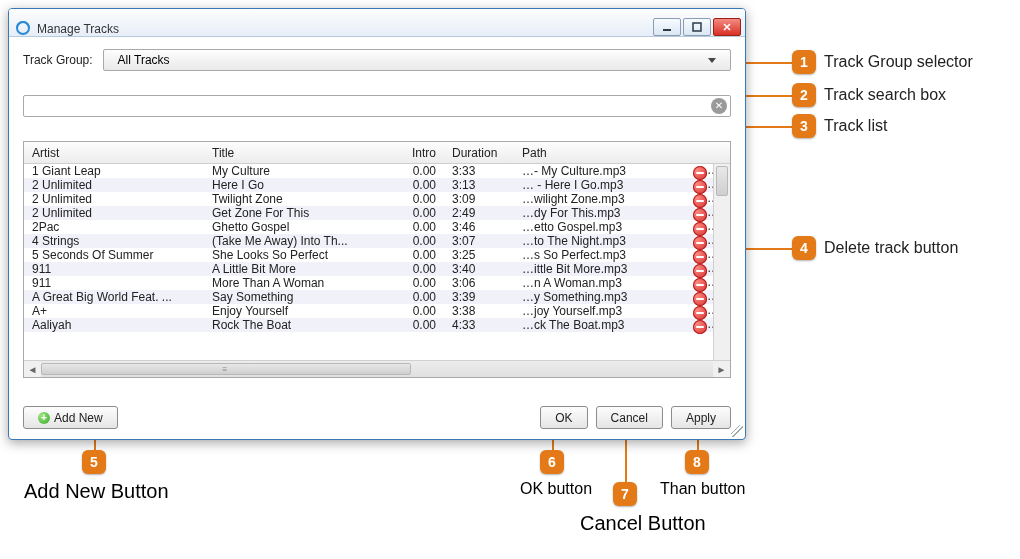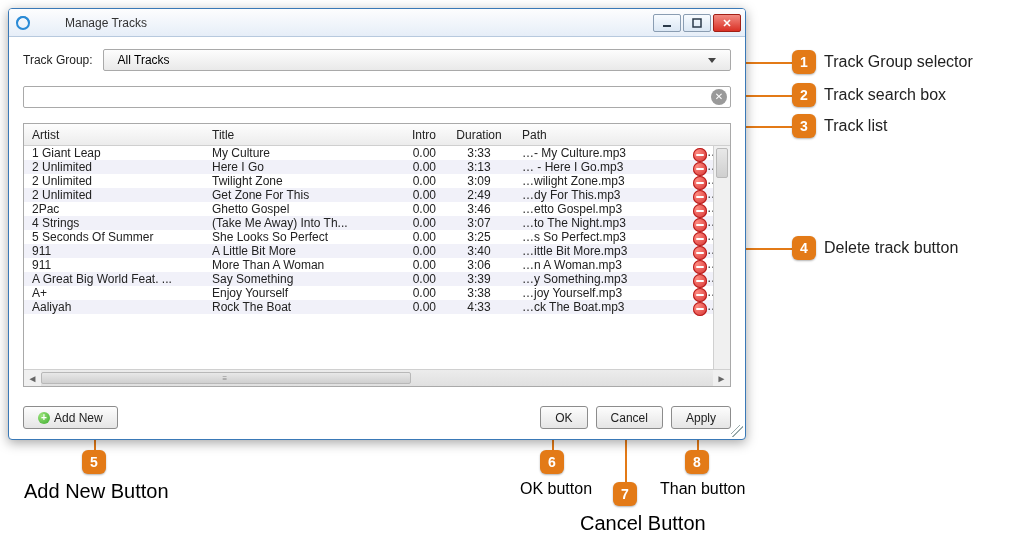--- a/index.html
+++ b/index.html
@@ -21,45 +21,44 @@
     border-radius: 4px;
     background: #fff;
     box-shadow: 0 3px 12px rgba(0,0,0,0.35);
     display: flex; flex-direction: column;
     overflow: hidden;
   }
   .titlebar {
     height: 28px;
     background: linear-gradient(#fdfdfe, #e6eef8);
     border-bottom: 1px solid #b7c9de;
-    display: flex; align-items: center;
+    display: flex; align-items: flex-end;
     padding: 0 4px 0 6px;
     flex: 0 0 auto;
-    gap: 28px;
   }
   .titlebar .app-icon { width: 16px; height: 16px; margin-right: 6px; }
   .titlebar .title { flex: 1; color: #333; }
   .winbtns { display: flex; gap: 2px; }
   .winbtn {
     width: 28px; height: 18px;
     border: 1px solid #8a9db2;
     border-radius: 2px;
     background: linear-gradient(#f7fbff, #dbe7f4);
     display: flex; align-items: center; justify-content: center;
     font-size: 10px; color: #2b3a4a;
   }
   .winbtn.close {
     background: linear-gradient(#f28b82, #d93025);
     border-color: #a12016; color: #fff;
   }
   .client {
     flex: 1;
     padding: 12px 14px 10px 14px;
     display: flex; flex-direction: column;
-    gap: 15px;
+    gap: 24px;
   }
   .row-trackgroup { display: flex; align-items: center; gap: 10px; }
   .row-trackgroup label { color: #222; }
   .combo {
     flex: 1; height: 22px;
     border: 1px solid #a9a9a9;
     border-radius: 2px;
     background: linear-gradient(#fdfdfd, #e9e9e9);
     display: flex; align-items: center; justify-content: space-between;
     padding: 0 14px;
@@ -100,21 +99,21 @@
     font-weight: 400;
     color: #222;
   }
   .listheader .col, .trow .cell {
     padding: 0 8px;
     white-space: nowrap; overflow: hidden; text-overflow: ellipsis;
   }
   .col-artist { width: 180px; }
   .col-title  { width: 180px; }
   .col-intro  { width: 60px; text-align: right; }
-  .col-dur    { width: 70px; text-align: center; }
+  .col-dur    { width: 70px; text-align: left; }
   .col-path   { flex: 1; }
   .col-del    { width: 28px; text-align: center; }
   .col-scroll { width: 18px; }
   .listbody {
     flex: 1; overflow: hidden;
     display: flex;
   }
   .rows { flex: 1; }
   .trow {
     display: flex; height: 14px; align-items: center;

